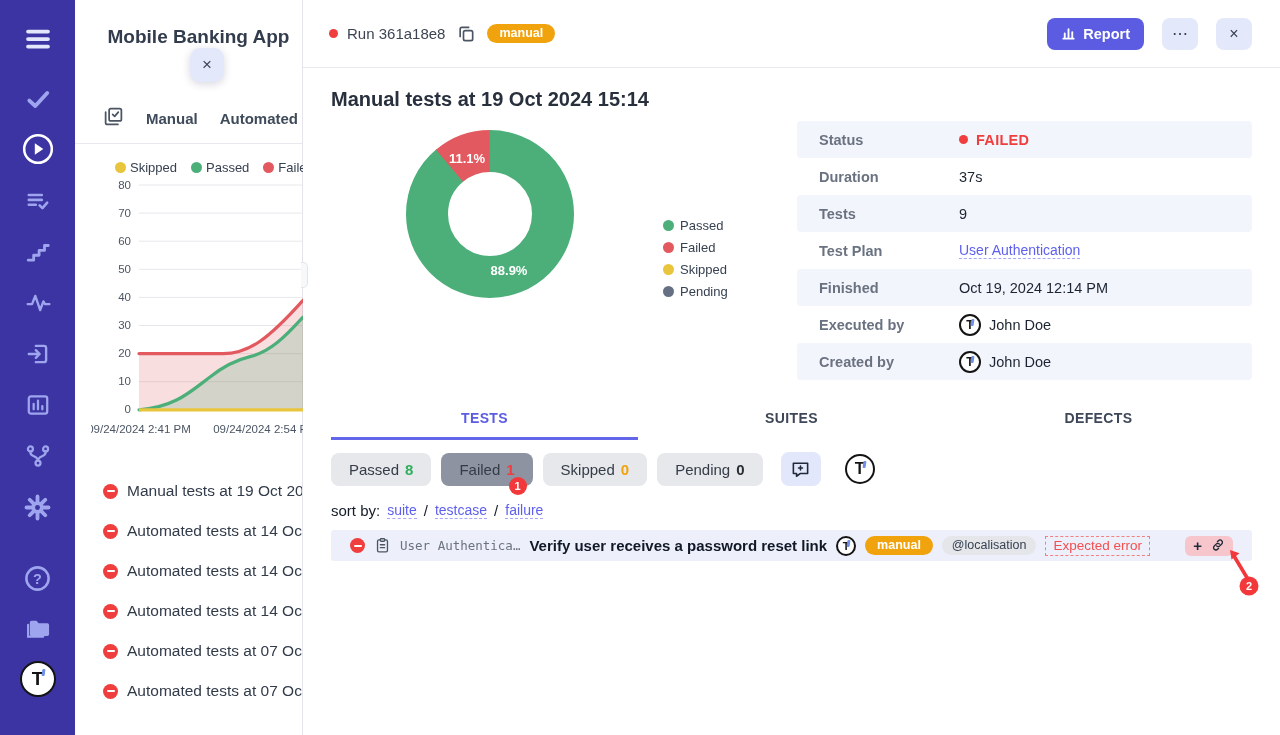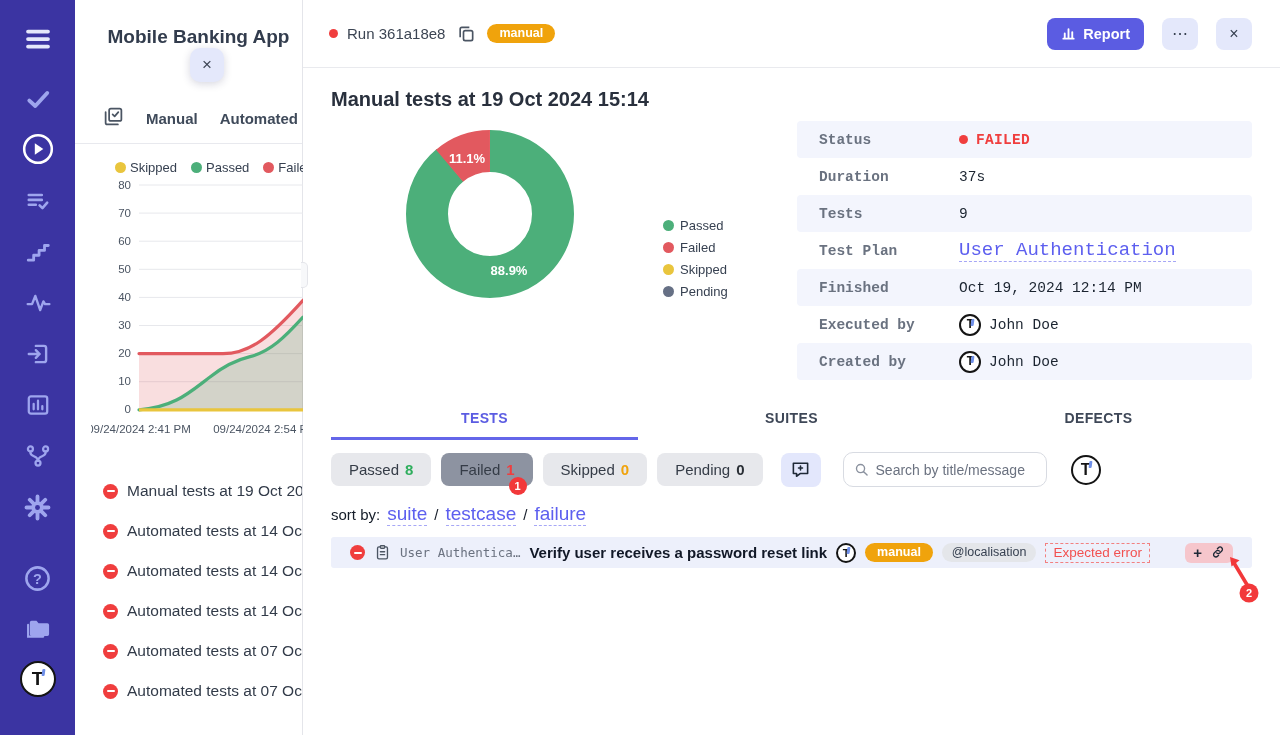--- a/index.html
+++ b/index.html
@@ -82,28 +82,28 @@
     color:#374151; font-size:16px; cursor:pointer; display:flex; align-items:center; justify-content:center; padding:0 10px;
   }
   .page-title { font-size:20px; font-weight:700; color:#29303d; margin:20px 0 4px 28px; }
   
   .overview { display:flex; align-items:flex-start; padding:6px 28px 0 28px; }
   .donut-wrap { flex:1; display:flex; align-items:flex-end; }
   .donut { margin-left:74px; margin-top:8px; }
   .donut-label { font-size:13px; font-weight:700; fill:#fff; }
   .donut-legend { margin:24px 0 0 88px; display:flex; flex-direction:column; gap:7px; }
   .donut-legend .li { display:flex; align-items:center; gap:6px; font-size:13px; color:#374151; }
-  .summary { width:455px; flex:0 0 455px;font-family:Liberation Mono, monospace; }
+  .summary { width:455px; flex:0 0 455px; }
   .srow { display:flex; align-items:center; height:37px; padding:0 16px 0 22px; }
   .srow:nth-child(odd) { background:#f3f5fd; border-radius:4px; }
   .srow .lab { width:140px; font-size:14.5px; font-weight:700; color:#6a7280; }
   .srow .val { font-size:14.5px; color:#1b2430; display:flex; align-items:center; gap:8px; }
   .failed-text { color:#f03e3e; font-weight:800; letter-spacing:.3px; }
   .dashed-link {
-    color:#5d5fef; text-decoration:none; border-bottom:1.5px dashed rgba(93,95,239,.55); cursor:pointer; font-size:19px;text-align:right;
+    color:#5d5fef; text-decoration:none; border-bottom:1.5px dashed rgba(93,95,239,.55); cursor:pointer; font-size:14px;text-align:right;
   }
   
   .tabs { display:flex; margin-top:18px; padding:0 28px; }
   .tab { flex:1; text-align:center; font-size:14px; font-weight:700; letter-spacing:.4px;
          color:#3e4757; padding:12px 0 11px; cursor:pointer; }
   .tab.active { color:#5b5ce2; border-bottom:3px solid #6466e9; }
   
   .filter-row { display:flex; align-items:center; gap:10px; margin:12px 28px 0; }
   .filter-btn {
     position:relative; background:#e7e8ec; border:none; border-radius:8px; height:33px;
@@ -464,27 +464,20 @@
     <button class="filter-btn">
       <span>Pending</span>
         <span class="cnt-dark">0</span>
     </button>
     <button class="sq-btn">
       <svg width="19" height="19" viewBox="0 0 24 24" fill="none" stroke="#1f2937" stroke-width="2">
           <path d="M21 4H3v13h4v3.5l5-3.5h9z" stroke-linejoin="round"></path>
           <path d="M12 7.5v5M9.5 10h5" stroke-linecap="round"></path>
         </svg>
     </button>
-    <div class="search-box">
-      <svg width="17" height="17" viewBox="0 0 24 24" fill="none" stroke="#8a919e" stroke-width="2.2" stroke-linecap="round">
-          <circle cx="10.5" cy="10.5" r="6.5"></circle>
-          <path d="M15.5 15.5L21 21"></path>
-        </svg>
-      <input type="text" placeholder="Search by title/message" style="">
-    </div>
     <span class="t-avatar filter-avatar" style="width:30px;height:30px;font-size:16px;">T<i></i></span>
   </div>
 
   <div class="sort-row">
     <span>sort by:</span>
     <a class="dashed-link">suite</a>
     <span>/</span>
     <a class="dashed-link">testcase</a>
     <span>/</span>
     <a class="dashed-link">failure</a>

